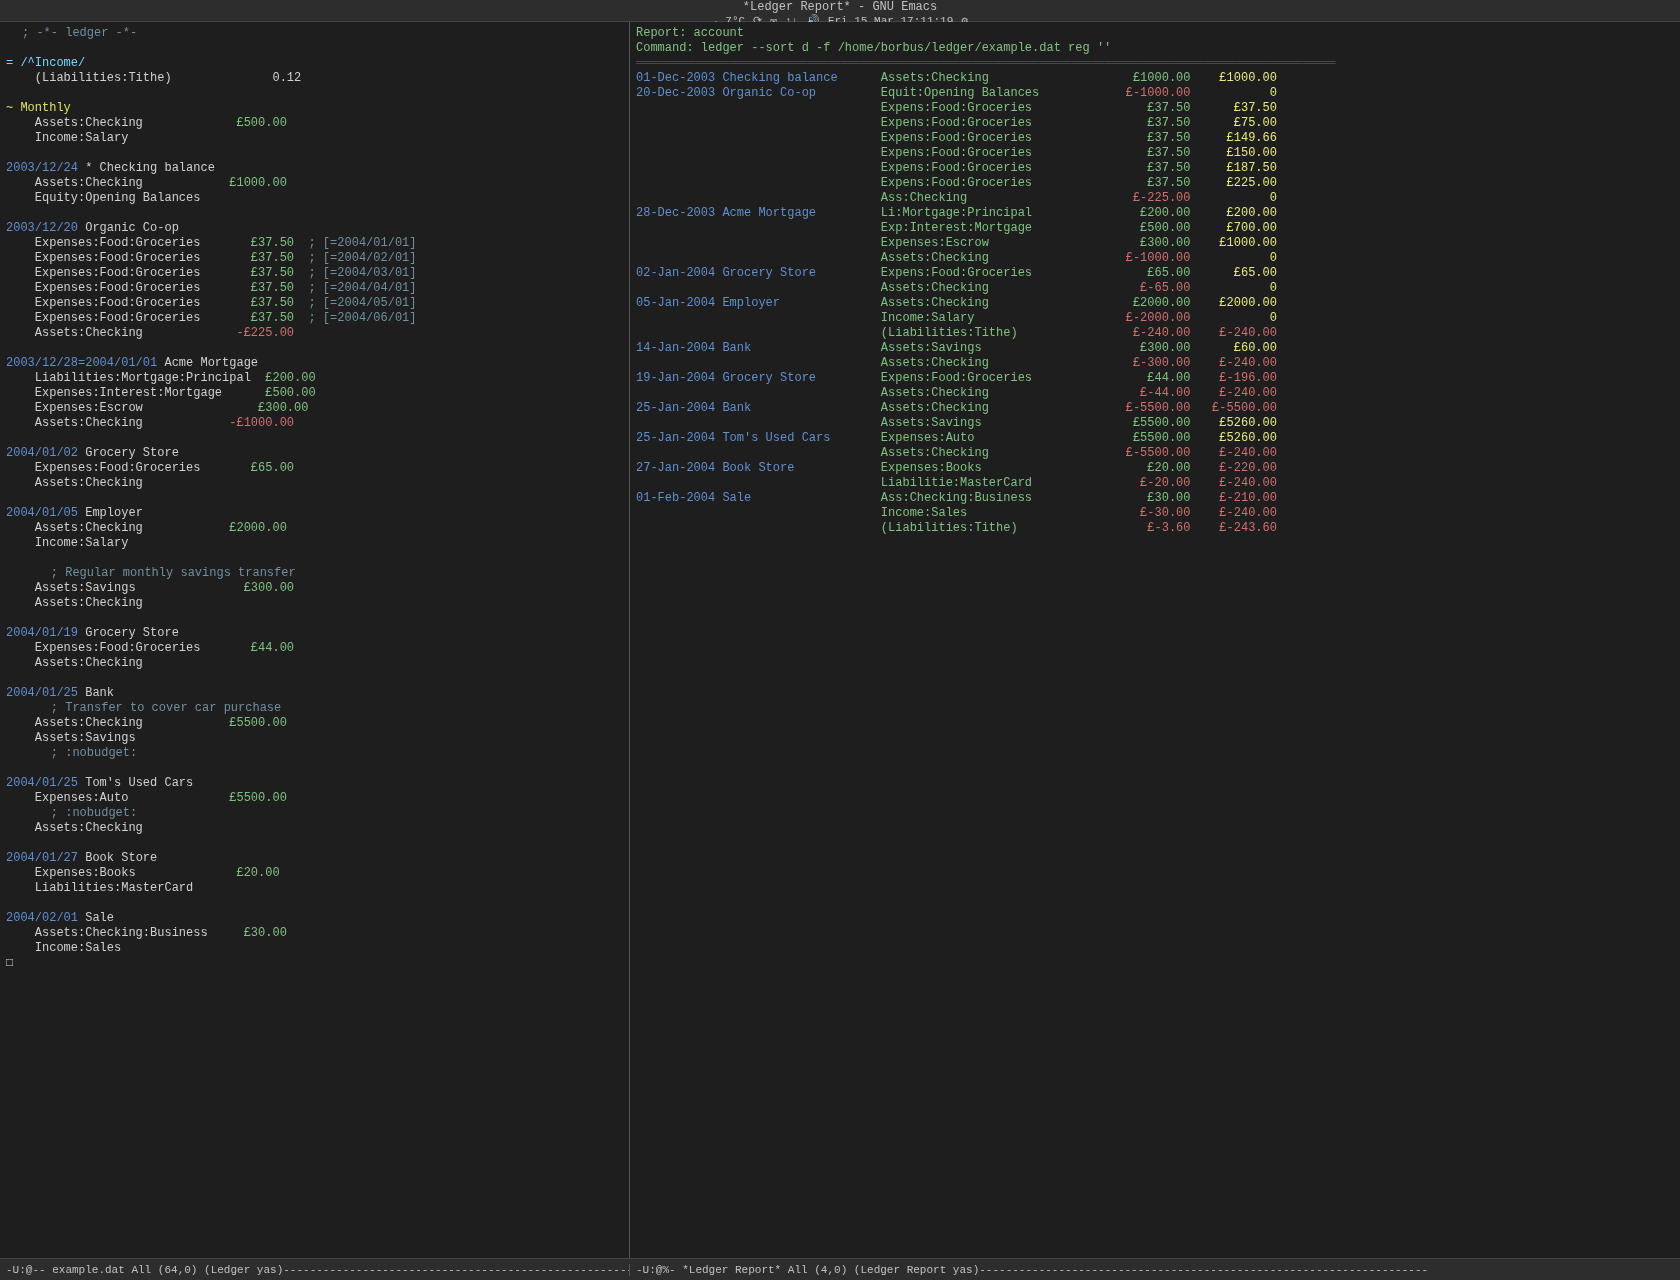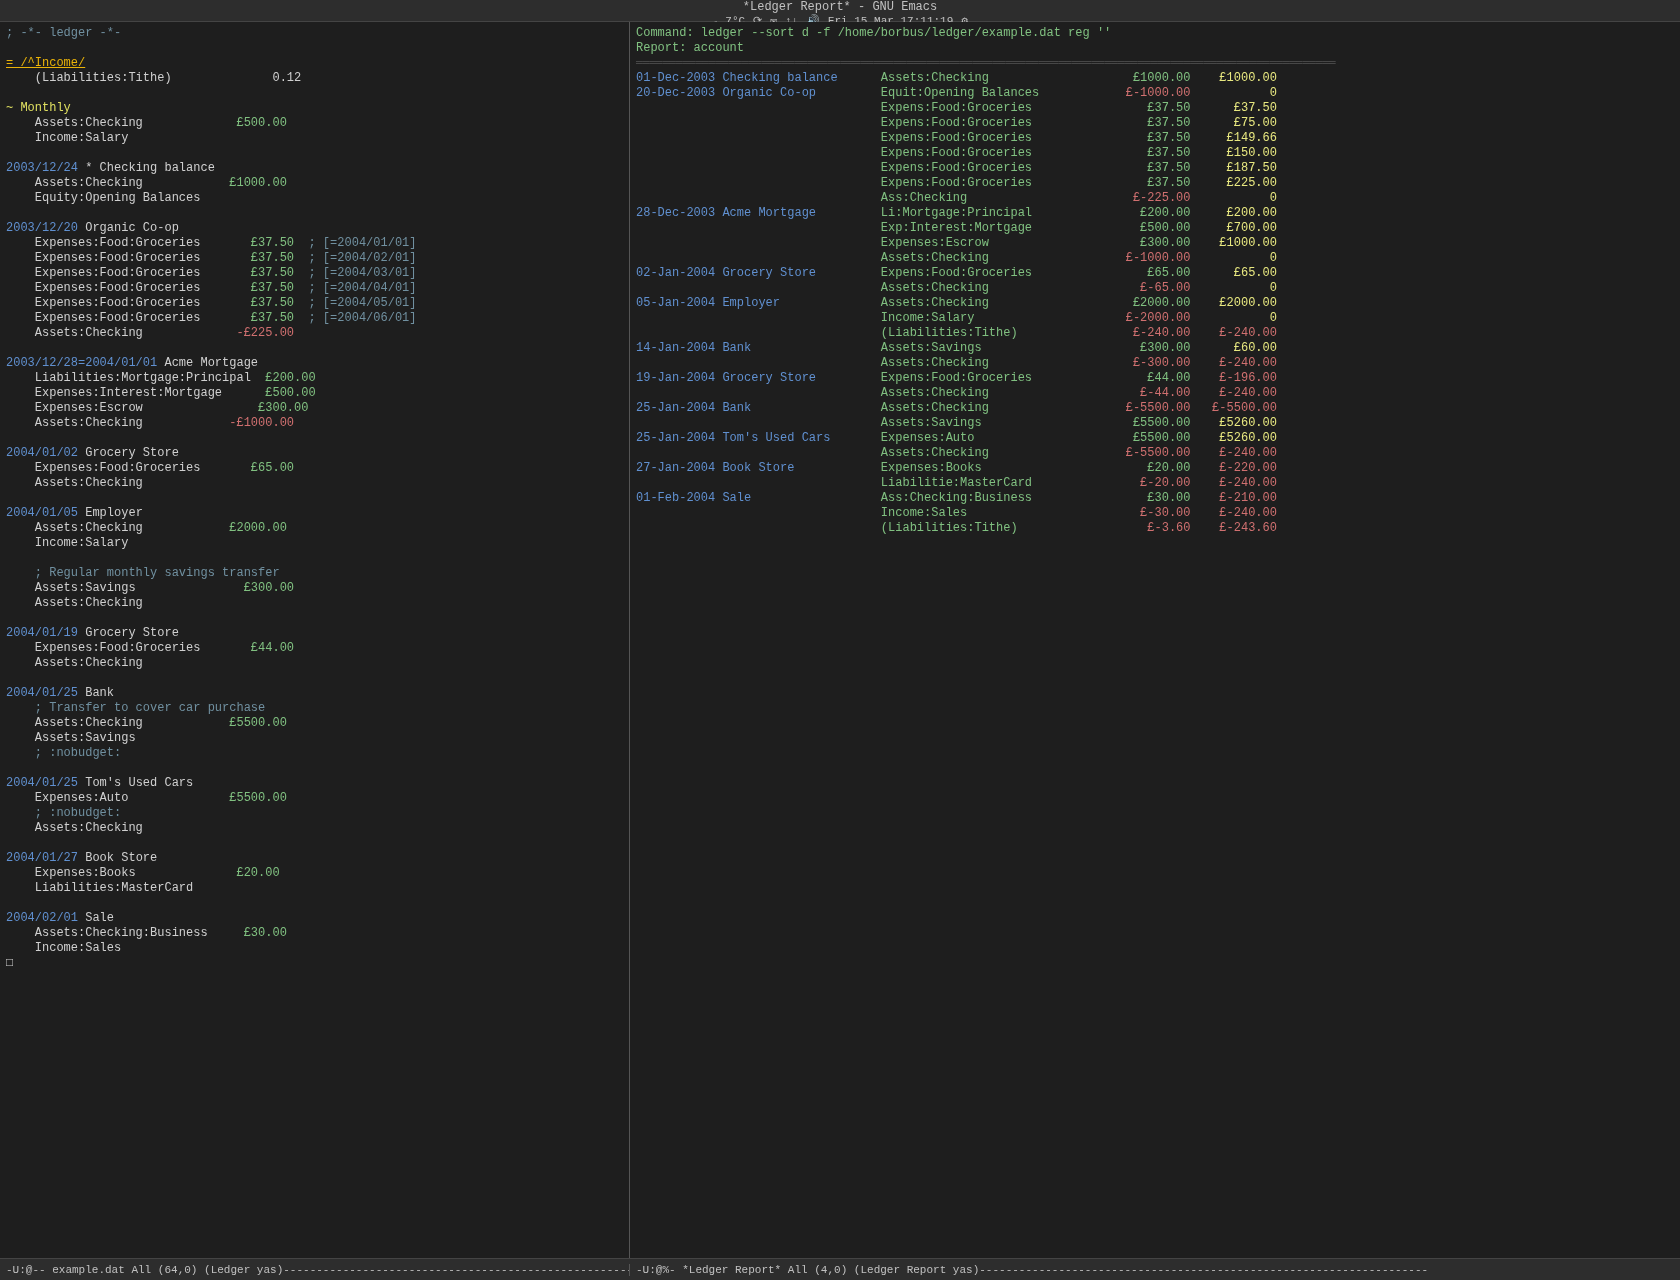--- a/index.html
+++ b/index.html
@@ -72,23 +72,23 @@
       padding: 0 6px;
       white-space: nowrap;
       overflow: hidden;
     }
     
     .line {
       line-height: 15px;
       white-space: pre;
       color: #d0d0d0;
     }
-    .line-green { color: #eab308; text-decoration: underline; }
+    .line-green { color: #7dd3fc; }
     .line-yellow { color: #e0e060; }
-    .line-comment { color: #7090a0; }
+    .line-comment { color: #7090a0; margin-left: 16px; }
     
     .report-header { color: #80c080; line-height: 15px; white-space: pre; }
     .report-separator { color: #505050; line-height: 15px; white-space: pre; }
     .report-line { line-height: 15px; white-space: pre; color: #d0d0d0; }
   </style>
 </head>
 <body>
 
 <div id="titlebar">
   <span>*Ledger Report* - GNU Emacs</span>
@@ -165,22 +165,22 @@
     <div class="line">    Expenses:Books              <span style="color:#80c080">£20.00</span></div>
     <div class="line">    Liabilities:MasterCard</div>
     <div class="line">&nbsp;</div>
     <div class="line"><span style="color:#6090d0">2004/02/01</span> Sale</div>
     <div class="line">    Assets:Checking:Business     <span style="color:#80c080">£30.00</span></div>
     <div class="line">    Income:Sales</div>
     <div class="line" style="color:#d0d0d0;">□</div>
   </div>
 
   <div id="right-pane">
+    <div class="report-header">Report: account</div>
     <div class="report-header">Command: ledger --sort d -f /home/borbus/ledger/example.dat reg ''</div>
-    <div class="report-header">Report: account</div>
     <div class="report-separator" style="color:#555555; font-size:11px;">══════════════════════════════════════════════════════════════════════════════════════════════════════════</div>
 
     <div>
 
       <div class="report-line"><span style="color:#6090d0">01-Dec-2003 Checking balance    </span>  <span style="color:#80c080">Assets:Checking                </span>  <span style="color:#80c080">  £1000.00</span>  <span style="color:#e8e880">  £1000.00</span></div>
 
       <div class="report-line"><span style="color:#6090d0">20-Dec-2003 Organic Co-op       </span>  <span style="color:#80c080">Equit:Opening Balances         </span>  <span style="color:#d07070"> £-1000.00</span>  <span style="color:#e8e880">         0</span></div>
       <div class="report-line"><span style="color:#6090d0">                                </span>  <span style="color:#80c080">Expens:Food:Groceries          </span>  <span style="color:#80c080">    £37.50</span>  <span style="color:#e8e880">    £37.50</span></div>
       <div class="report-line"><span style="color:#6090d0">                                </span>  <span style="color:#80c080">Expens:Food:Groceries          </span>  <span style="color:#80c080">    £37.50</span>  <span style="color:#e8e880">    £75.00</span></div>
       <div class="report-line"><span style="color:#6090d0">                                </span>  <span style="color:#80c080">Expens:Food:Groceries          </span>  <span style="color:#80c080">    £37.50</span>  <span style="color:#e8e880">   £149.66</span></div>

